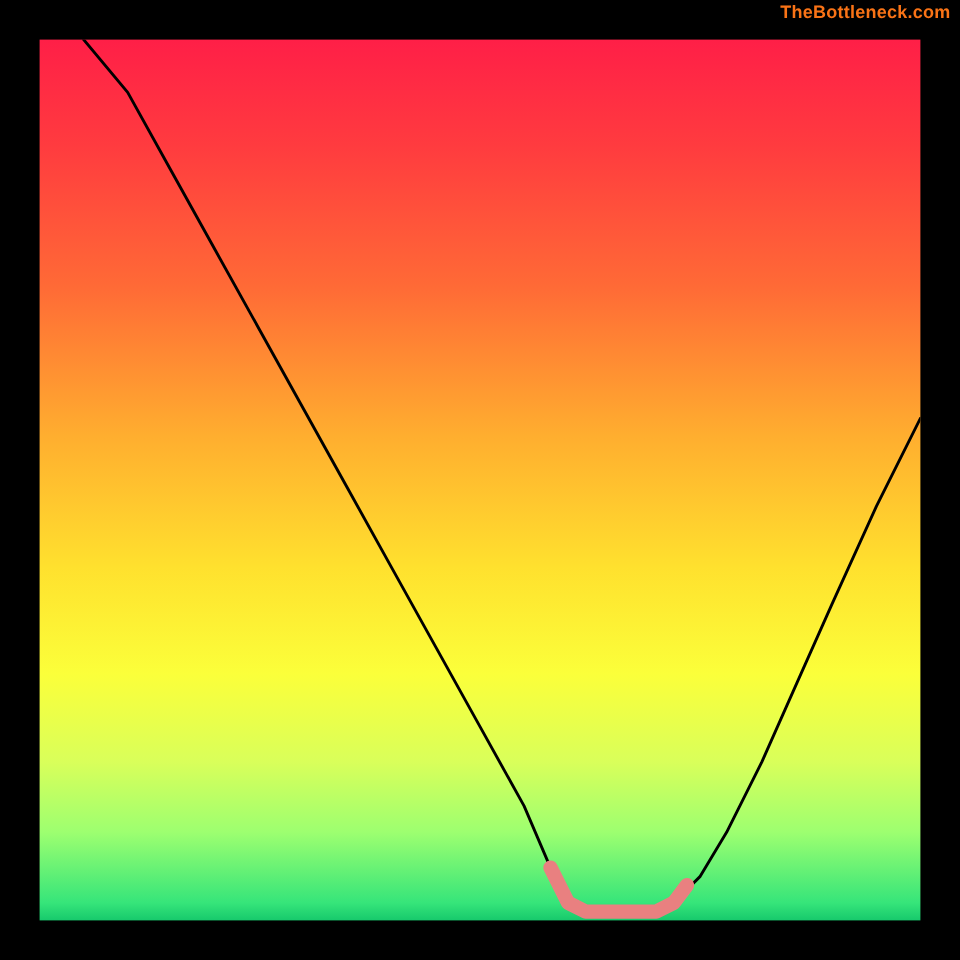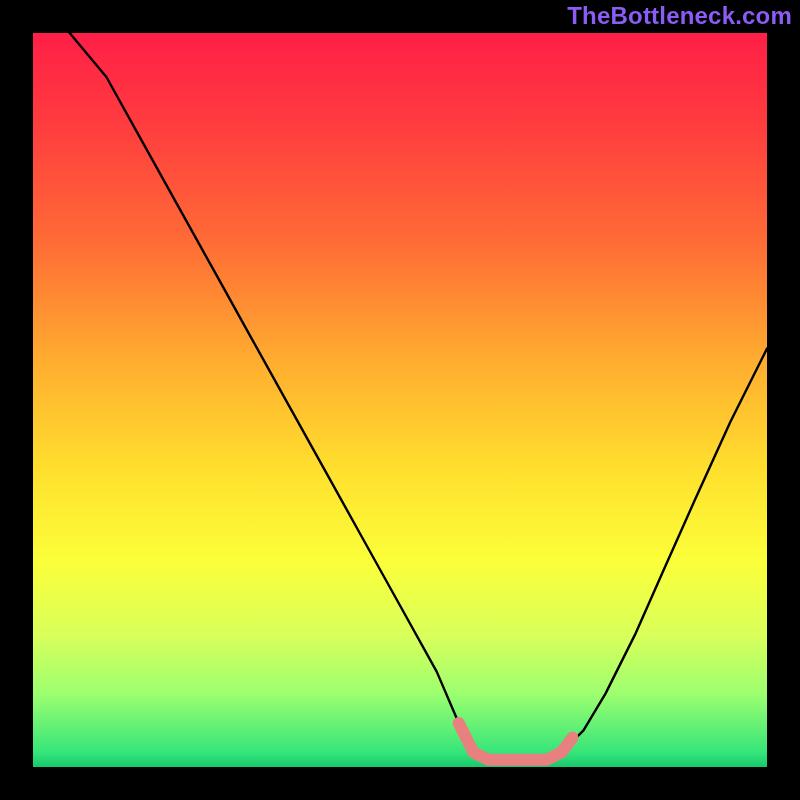--- a/index.html
+++ b/index.html
@@ -14,22 +14,22 @@
   .frame {
     position: relative;
     width: 800px;
     height: 800px;
     background: #000;
   }
   .watermark {
     position: absolute;
     top: 2px;
     right: 8px;
-    color: #8b5cf6;
-    font-size: 24px;
+    color: #f97316;
+    font-size: 15px;
     font-weight: 600;
     letter-spacing: 0.2px;
     z-index: 5;
   }
   .plot-area {
     position: absolute;
     left: 33px;
     top: 33px;
     width: 734px;
     height: 734px;

